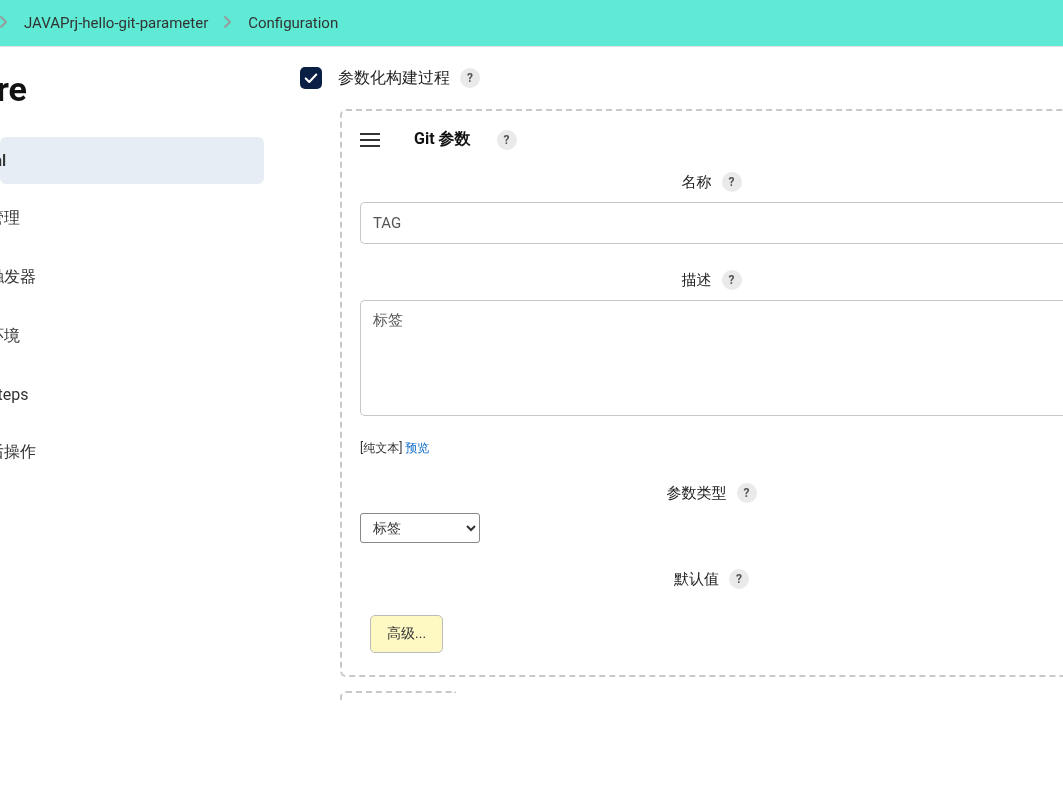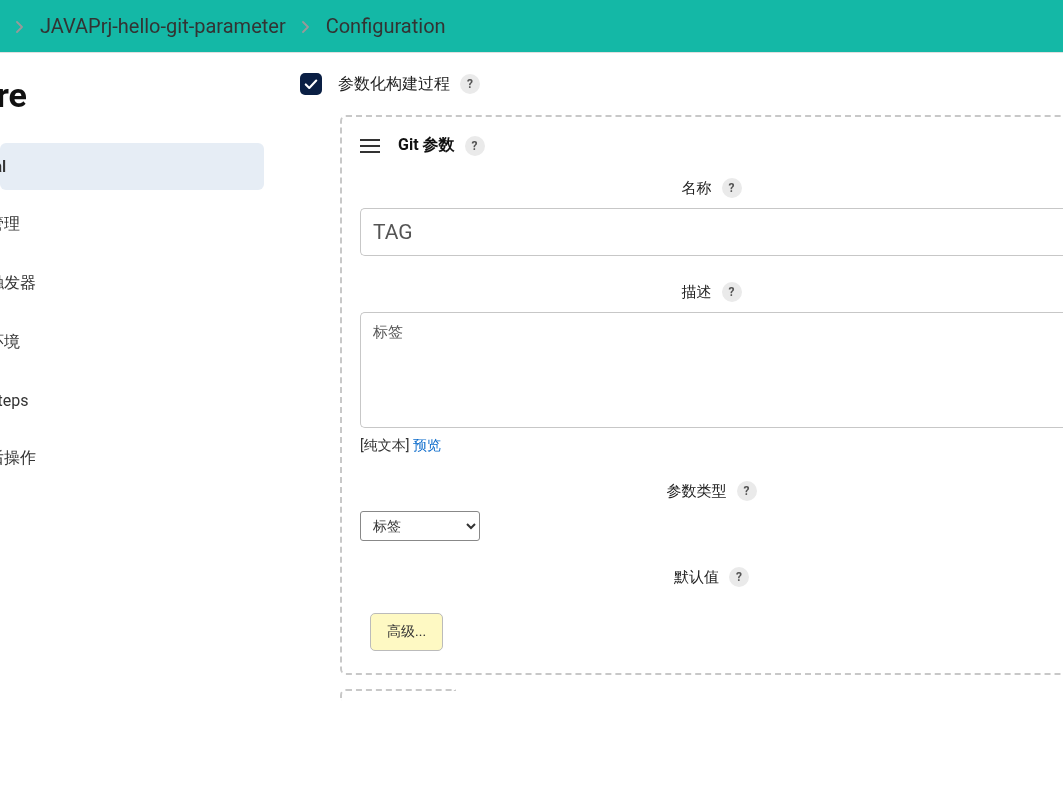--- a/index.html
+++ b/index.html
@@ -8,26 +8,26 @@
       font-size: 14px;
       color: #333;
       background: #fff;
       overflow: hidden;
       width: 1063px;
       height: 794px;
     }
 
     
     .breadcrumb {
-      background: #14b8a6;
+      background: #5eead4;
       border-bottom: 1px solid #e0e0e0;
-      padding: 14px 0 14px 16px;
-      display: flex;
-      align-items: center;
-      font-size: 20px;
+      padding: 14px 0 14px 0;
+      display: flex;
+      align-items: center;
+      font-size: 15px;
       color: #333;
     }
     .breadcrumb .chev {
       color: #999;
       margin: 0 16px 0 0;
     }
     .breadcrumb .crumb {
       color: #333;
       cursor: pointer;
     }
@@ -122,20 +122,21 @@
       border-right: none;
       border-radius: 6px 0 0 6px;
       padding: 18px 0 22px 18px;
       margin-left: 40px;
       margin-bottom: 14px;
     }
     .box-header {
       display: flex;
       align-items: center;
       margin-bottom: 22px;
+      gap: 16px;
     }
     .drag-icon {
       width: 20px;
       height: 14px;
       margin-right: 18px;
       cursor: grab;
       display: flex;
       flex-direction: column;
       justify-content: space-between;
     }
@@ -157,21 +158,21 @@
       font-size: 15px;
       color: #222;
       margin-bottom: 10px;
       display: flex;
       align-items: center;
       justify-content: center;
     }
     .text-input {
       width: 100%;
       padding: 11px 12px;
-      font-size: 21px;
+      font-size: 15px;
       border: 1px solid #c7c7c7;
       border-right: none;
       border-radius: 5px 0 0 5px;
       outline: none;
       background: #fff;
       color: #555;
       font-family: inherit;
     }
     .textarea {
       width: 100%;
@@ -181,22 +182,22 @@
       border-right: none;
       border-radius: 5px 0 0 5px;
       outline: none;
       background: #fff;
       color: #555;
       height: 116px;
       resize: none;
       font-family: inherit;
     }
     .hint-row {
-      margin-top: 6px;
-      font-size: 14px;
+      margin-top: 21px;
+      font-size: 12px;
       color: #333;
     }
     .hint-row a {
       color: #0b6bcb;
       text-decoration: none;
       cursor: pointer;
     }
     .select {
       width: 120px;
       padding: 5px 8px;

